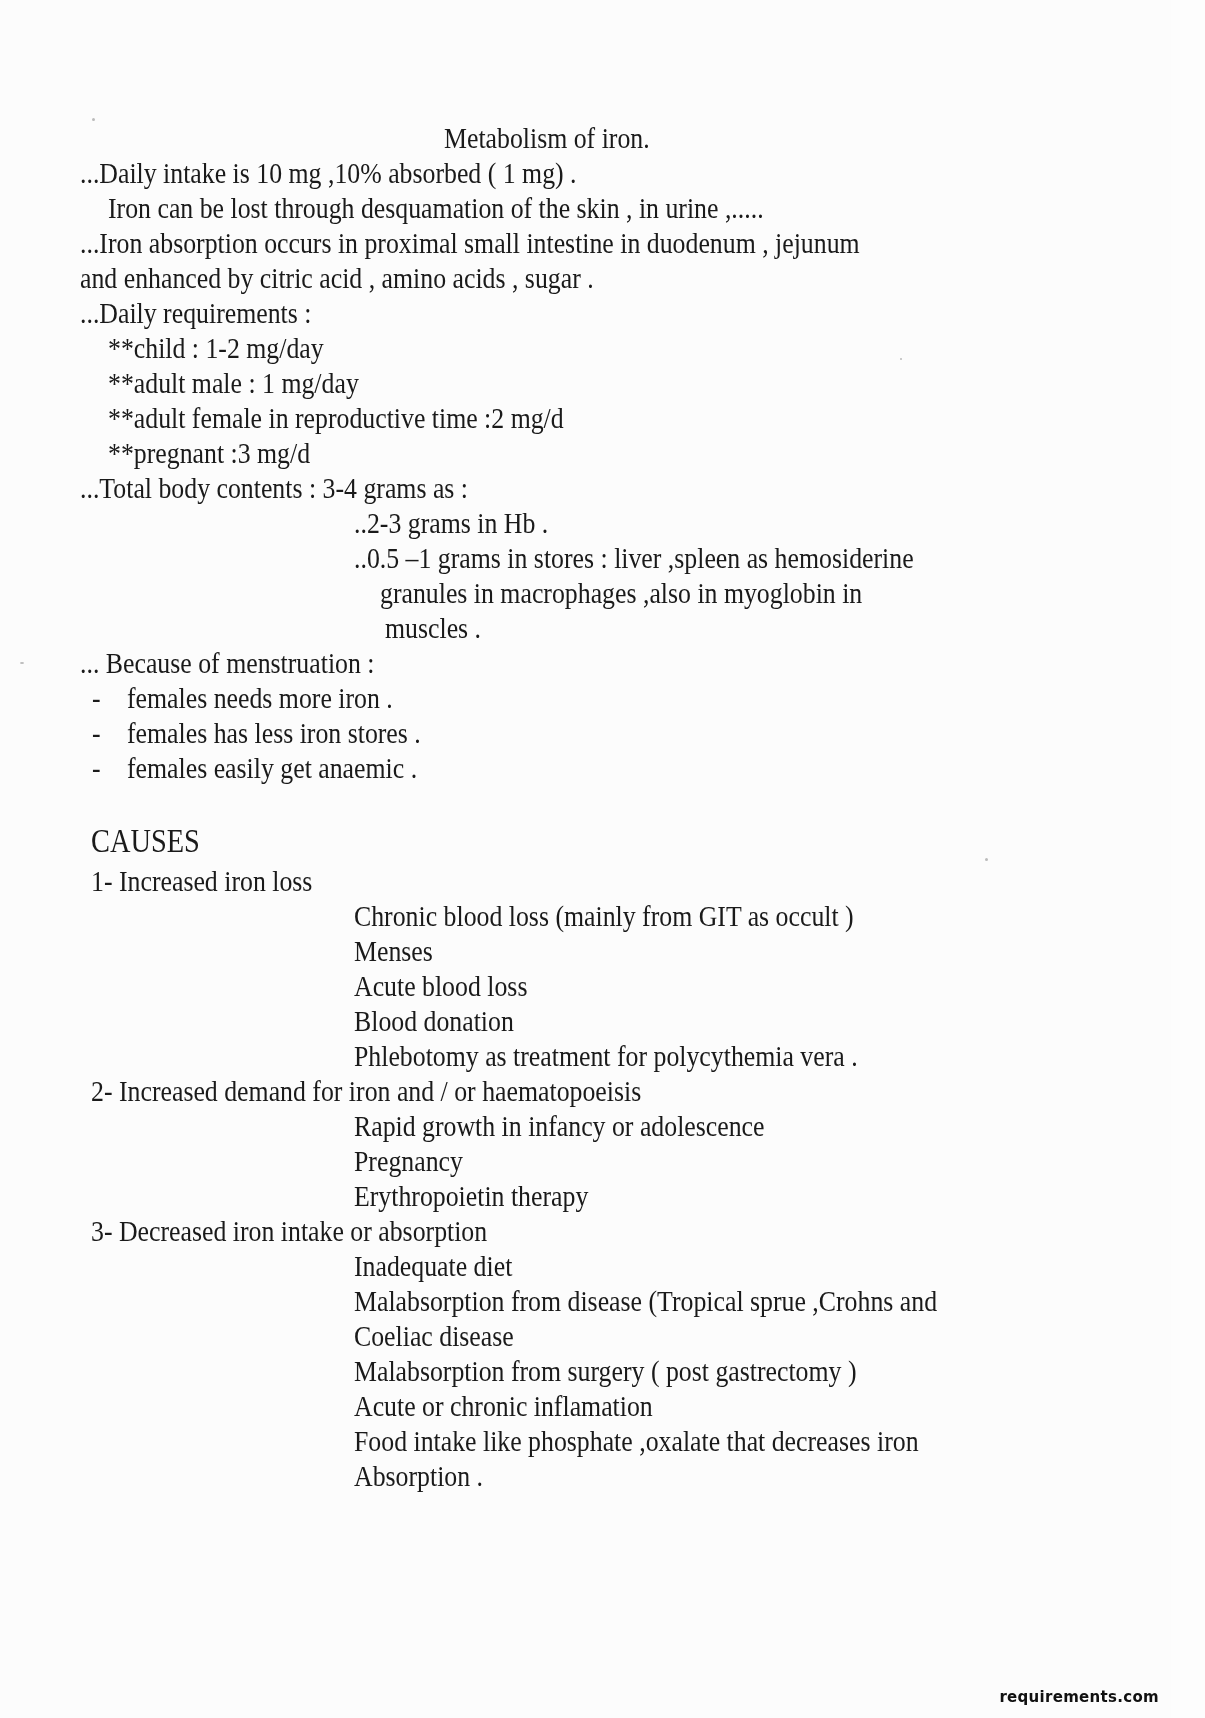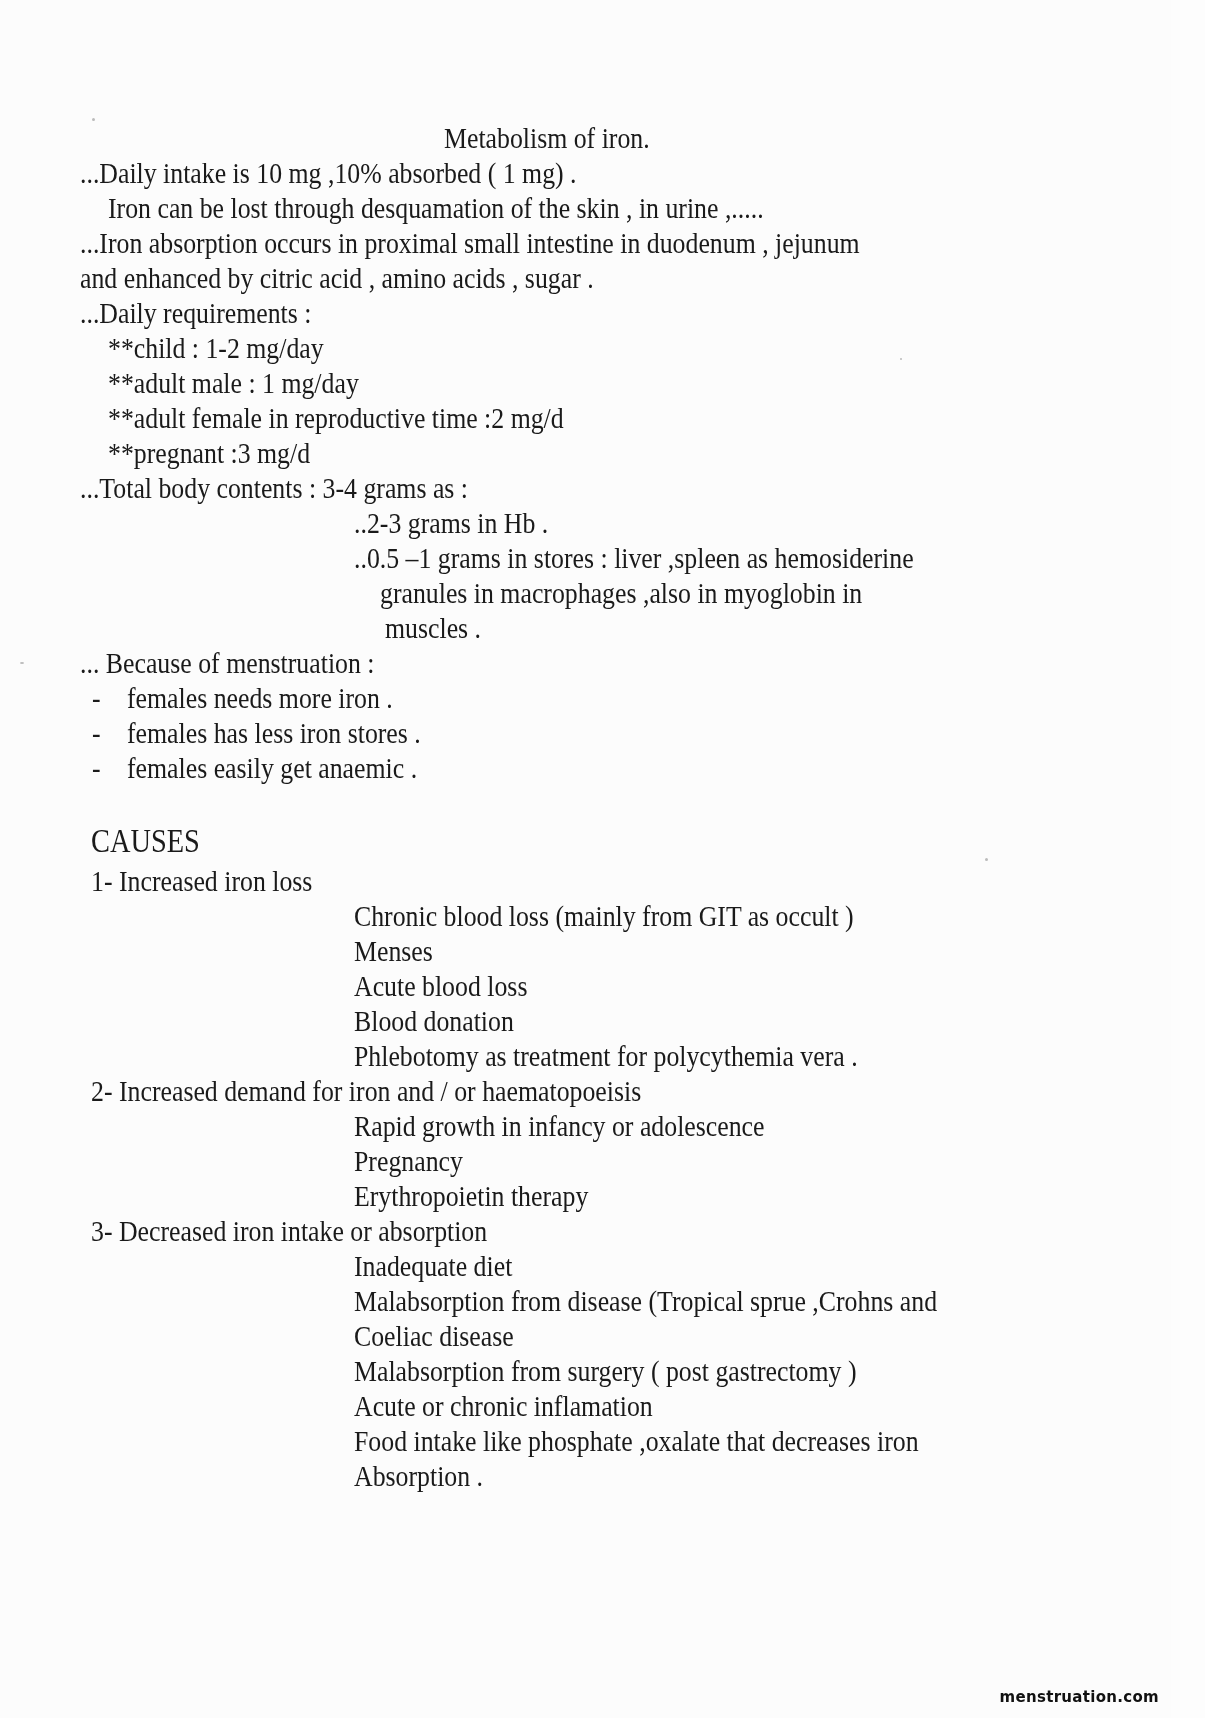--- a/index.html
+++ b/index.html
@@ -77,14 +77,14 @@
   <div class="ln" style="left:354px; top:1353px;">Malabsorption from surgery ( post gastrectomy )</div>
   <div class="ln" style="left:354px; top:1388px;">Acute or chronic inflamation</div>
   <div class="ln" style="left:354px; top:1423px;">Food intake like phosphate ,oxalate that decreases iron</div>
   <div class="ln" style="left:354px; top:1458px;">Absorption .</div>
 
   <div class="speck" style="left:92px; top:118px; width:3px; height:3px;"></div>
   <div class="speck" style="left:20px; top:662px; width:4px; height:2px;"></div>
   <div class="speck" style="left:985px; top:858px; width:3px; height:3px;"></div>
   <div class="speck" style="left:900px; top:358px; width:2px; height:2px;"></div>
 
-  <div class="wm">menstruation.com</div>
+  <div class="wm">requirements.com</div>
 </div>
 
 </body></html>

